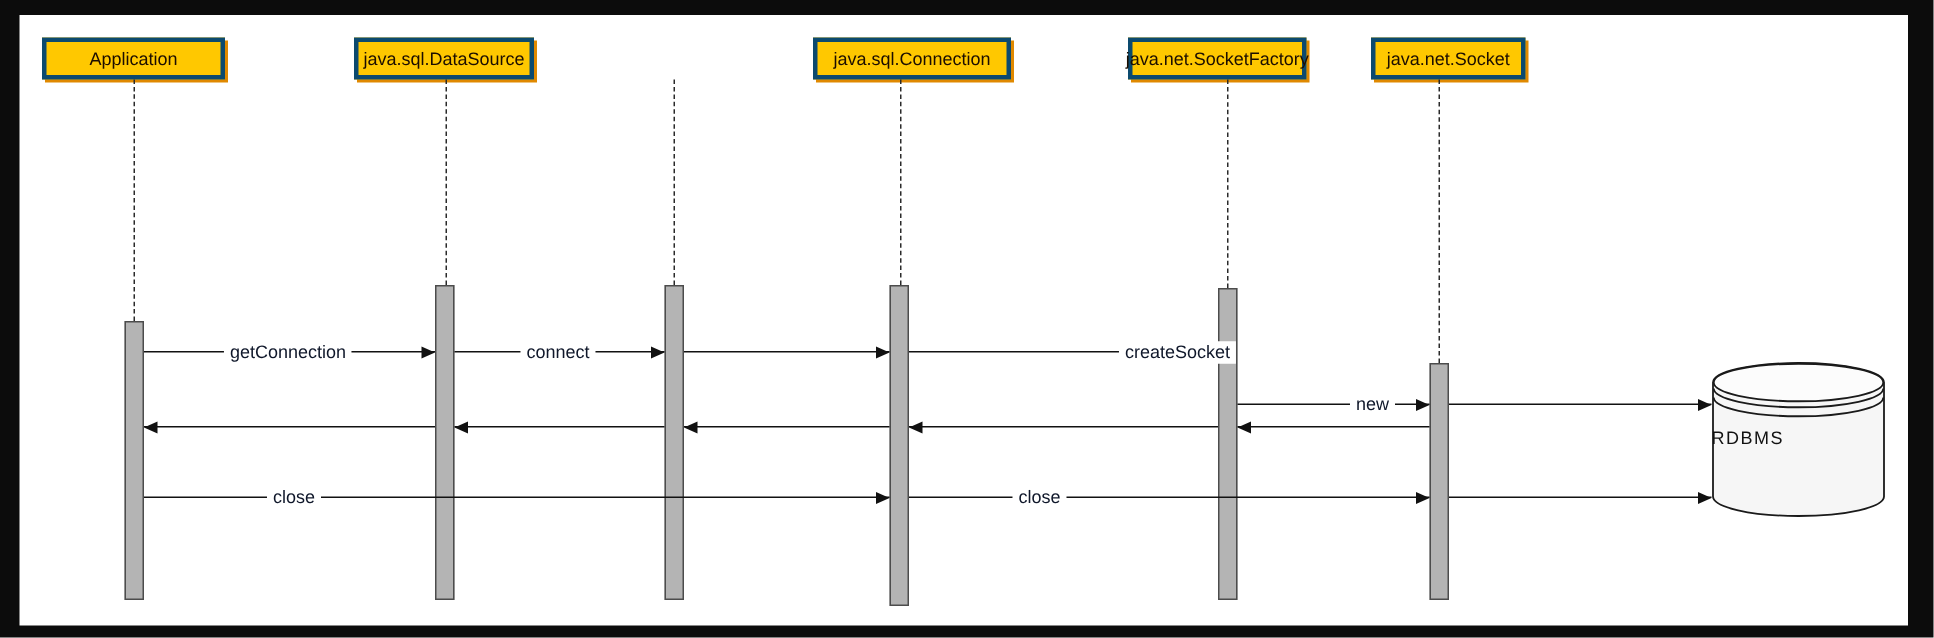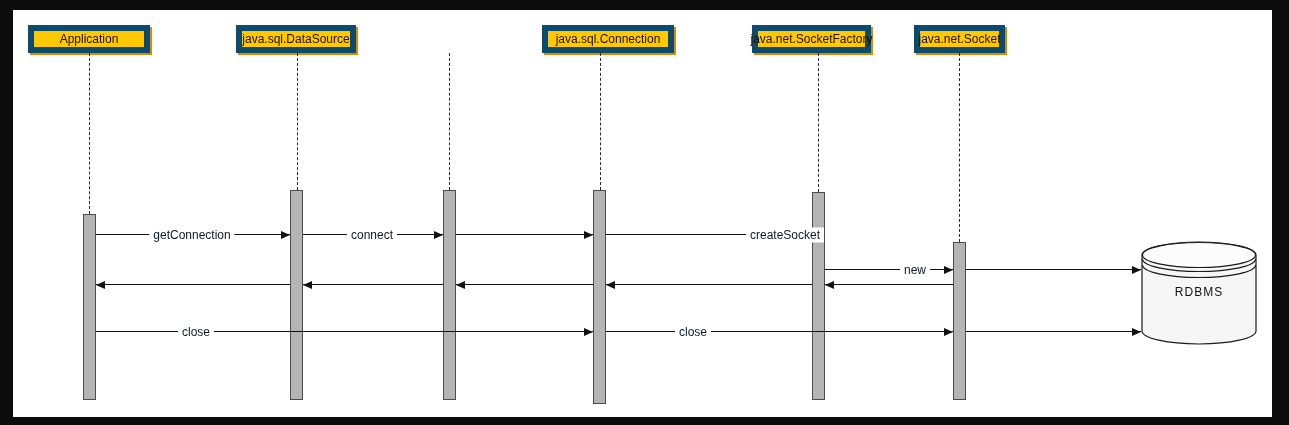--- a/index.html
+++ b/index.html
@@ -9,21 +9,21 @@
     font-family:"Liberation Sans", sans-serif;
     color:#111;
     overflow:hidden;
   }
   .canvas{
     position:absolute;left:13px;top:10px;width:1259px;height:407px;
     background:#ffffff;
   }
   .p{
     position:absolute;top:15px;height:28px;box-sizing:border-box;
-    background:#ffc800;border:6px solid #0c4a6e;
+    background:#ffc800;border:3px solid #0c4a6e;
     box-shadow:2px 2px 0 #e08900;
     display:flex;align-items:center;justify-content:center;
     font-size:12px;color:#1c0e00;white-space:nowrap;
   }
   .ll{
     position:absolute;width:0;border-left:1px dashed #2a2a2a;
   }
   .act{
     position:absolute;width:13px;box-sizing:border-box;
     background:#b4b4b4;border:1px solid #4c4c4c;
@@ -44,41 +44,41 @@
   .mlabel{
     position:absolute;transform:translate(-50%,-50%);
     background:#ffffff;padding:0 4px;
     font-size:12px;color:#0f172a;white-space:nowrap;line-height:15px;
   }
   .db{
     position:absolute;left:1128px;top:231px;width:116px;height:104px;
   }
   .db .dblabel{
     position:absolute;left:0;top:44px;width:100%;
-    text-align:center;font-size:12px;letter-spacing:1px;color:#111;
+    text-align:left;font-size:12px;letter-spacing:1px;color:#111;
   }
 </style>
 </head>
 <body>
 
 <div class="canvas">
 
   <div class="p" style="left:15px;width:122px">
       <span>Application</span>
     </div>
   <div class="p" style="left:223px;width:120px">
       <span>java.sql.DataSource</span>
     </div>
   <div class="p" style="left:529px;width:132px">
       <span>java.sql.Connection</span>
     </div>
   <div class="p" style="left:739px;width:119px">
       <span>java.net.SocketFactory</span>
     </div>
-  <div class="p" style="left:901px;width:91px">
+  <div class="p" style="left:901px;width:103px">
       <span>java.net.Socket</span>
     </div>
 
   <div class="ll" style="left:76px;top:43px;height:161px"></div>
   <div class="ll" style="left:284px;top:43px;height:137px"></div>
   <div class="ll" style="left:436px;top:43px;height:137px"></div>
   <div class="ll" style="left:587px;top:43px;height:137px"></div>
   <div class="ll" style="left:805px;top:43px;height:139px"></div>
   <div class="ll" style="left:946px;top:43px;height:189px"></div>
 

